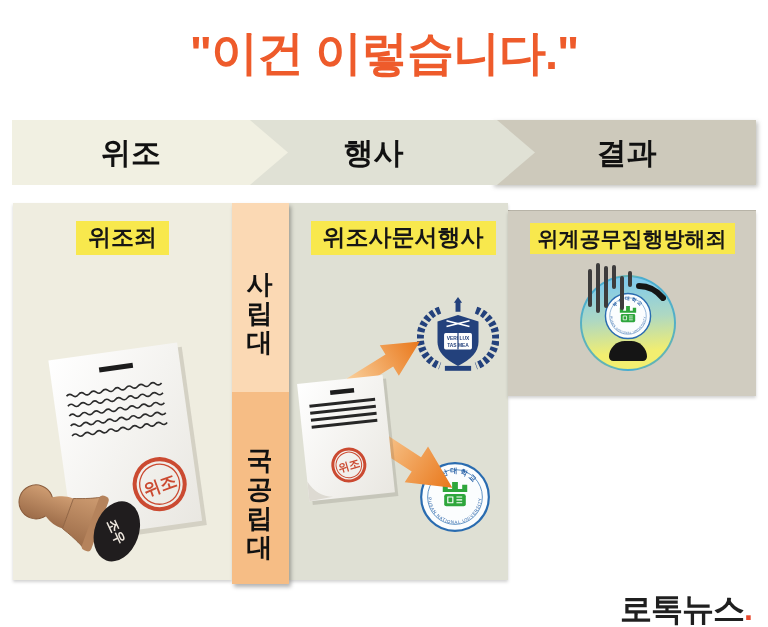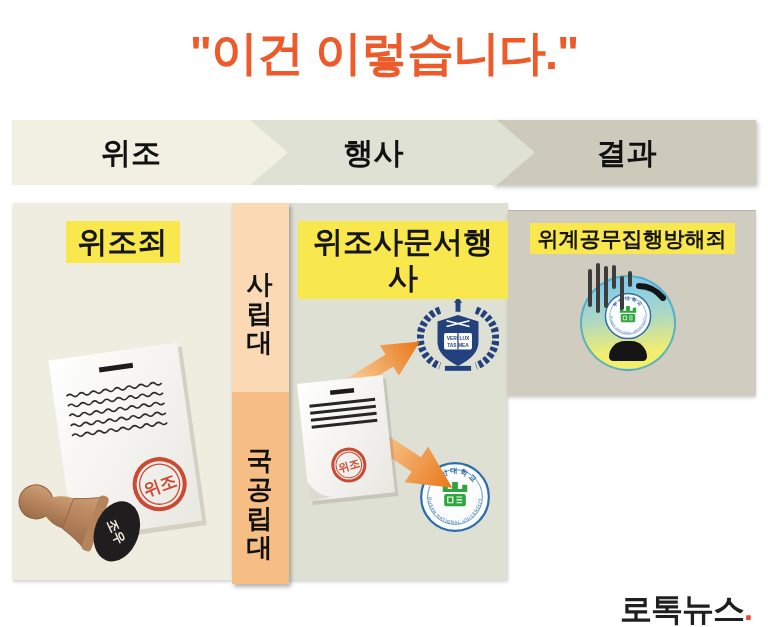--- a/index.html
+++ b/index.html
@@ -45,21 +45,21 @@
   .strip-public{height:192px;background:#f6bd85;}
   .right-col{width:248px;height:377px;display:flex;flex-direction:column;}
   .rcell{position:relative;background:#d0ccc0;}
   .rcell-top{height:185px;box-shadow:0 2px 2px rgba(0,0,0,.25);}
   .rgap{height:7px;background:#ffffff;border-bottom:1px solid #b9b5a9;}
   .rcell-bottom{height:185px;box-shadow:0 2px 3px rgba(0,0,0,.18);}
 
   
   .label-row{position:absolute;left:0;right:0;text-align:center;}
   .hl{display:inline-block;background:#f8e84d;color:#161616;
-    font-weight:800;font-size:30px;padding:3px 12px;line-height:1.2;}
+    font-weight:800;font-size:23px;padding:3px 12px;line-height:1.2;}
   .hl.small{font-size:21px;padding:3px 8px;}
 
   
   .figure{position:absolute;}
 
   
   .face{position:absolute;width:92px;height:92px;border-radius:50%;
     background:linear-gradient(175deg,#83cbe9 10%,#aed8c2 45%,#f2ee70 80%);
     border:2px solid rgba(60,165,200,.8);}
   .face .mouth{position:absolute;left:50%;bottom:8px;transform:translateX(-50%);

